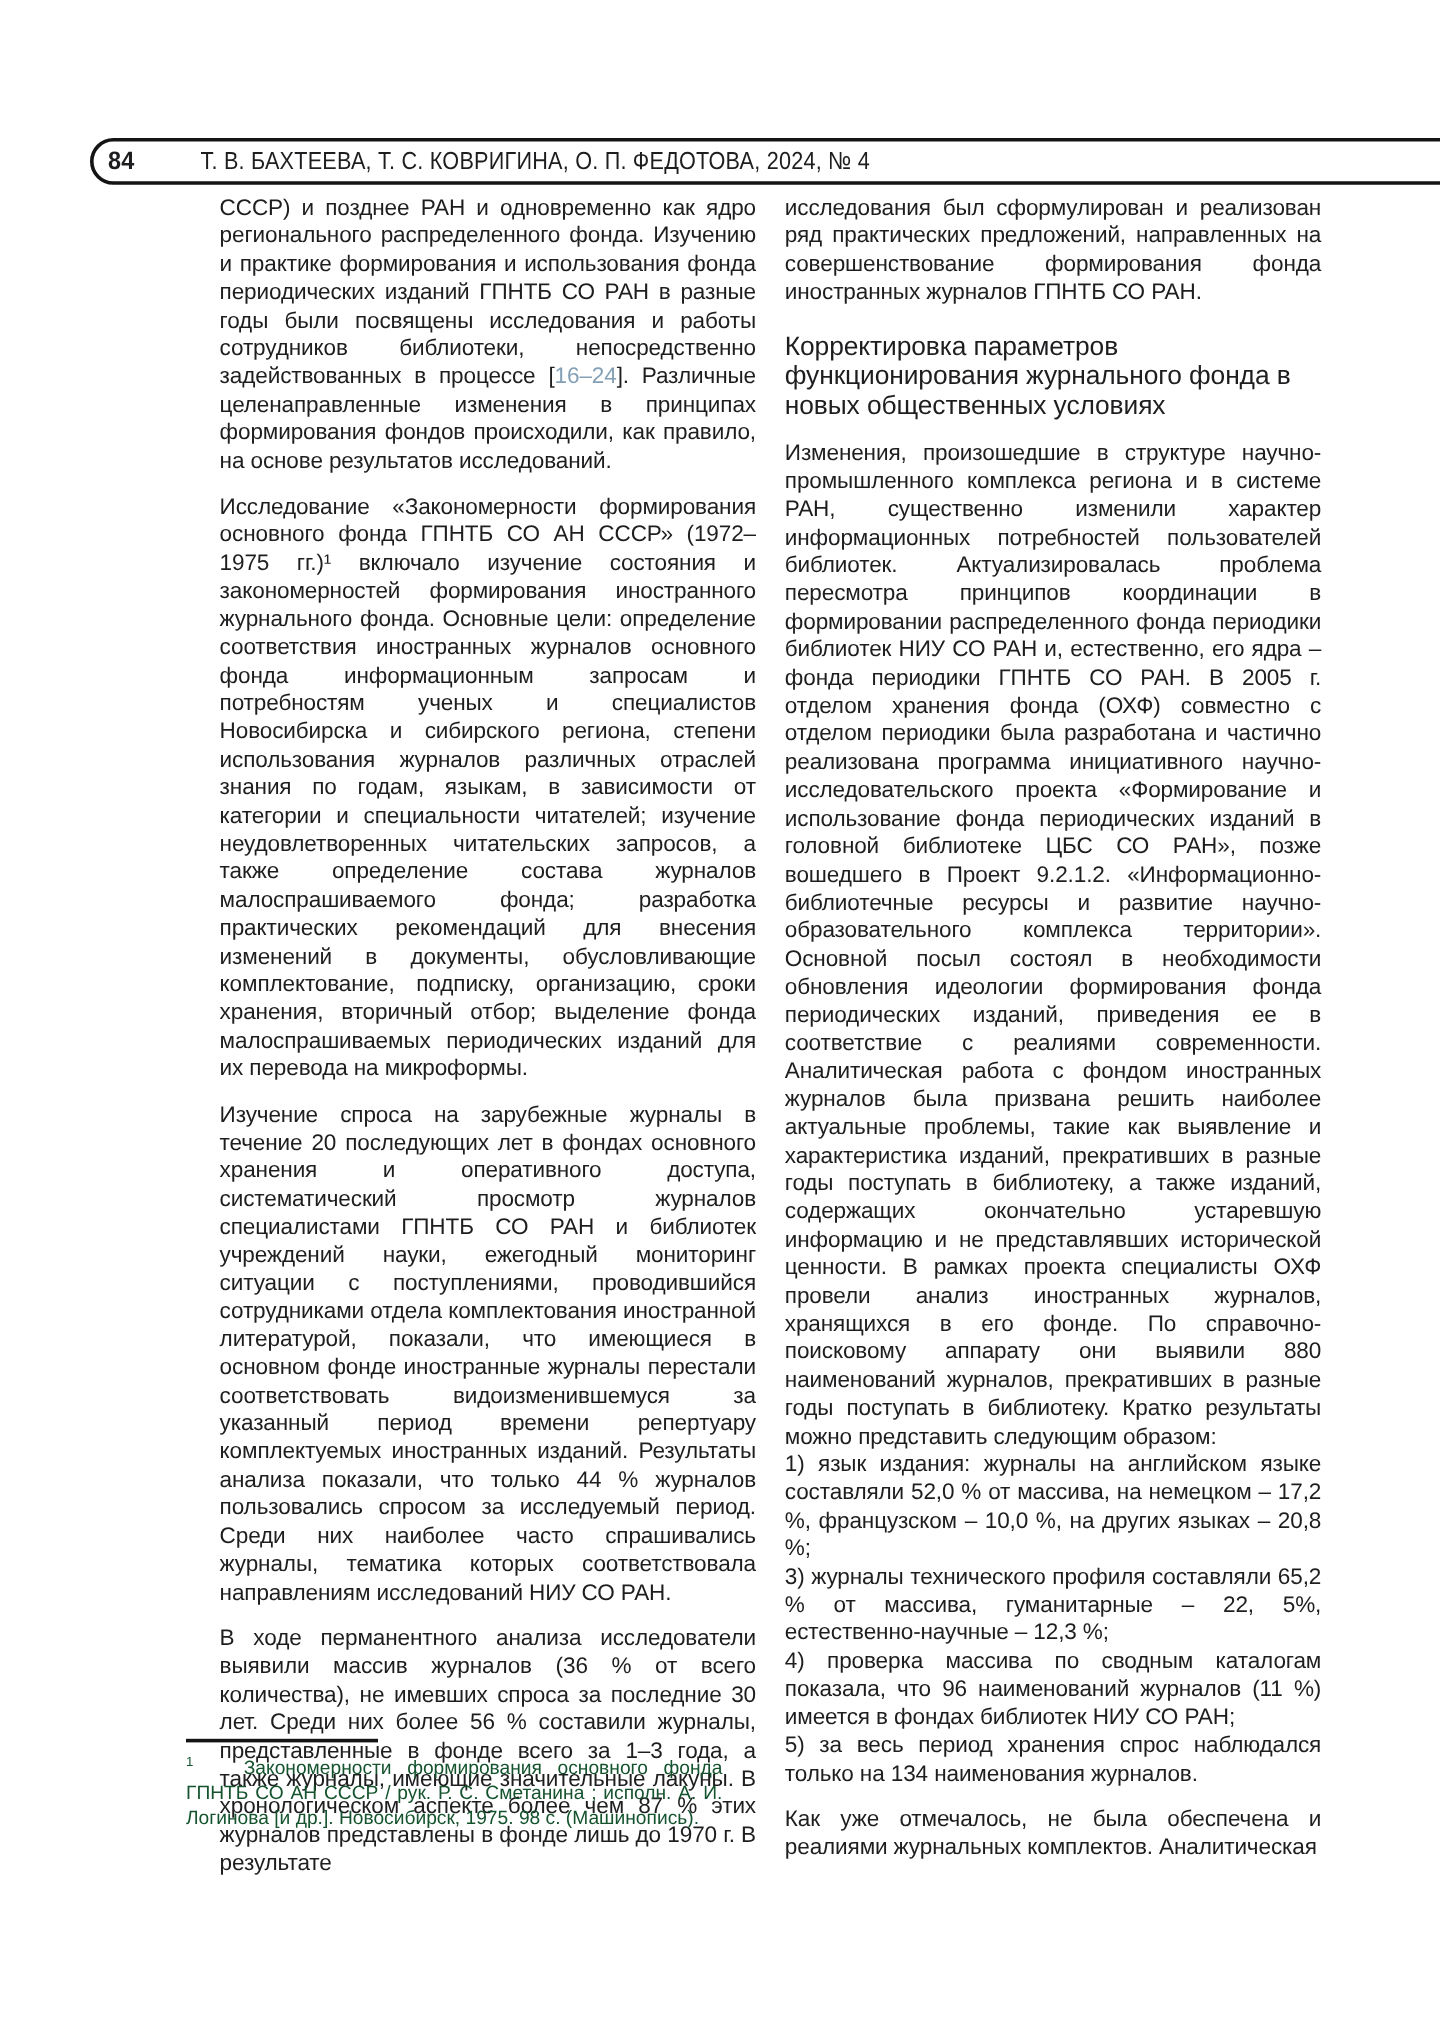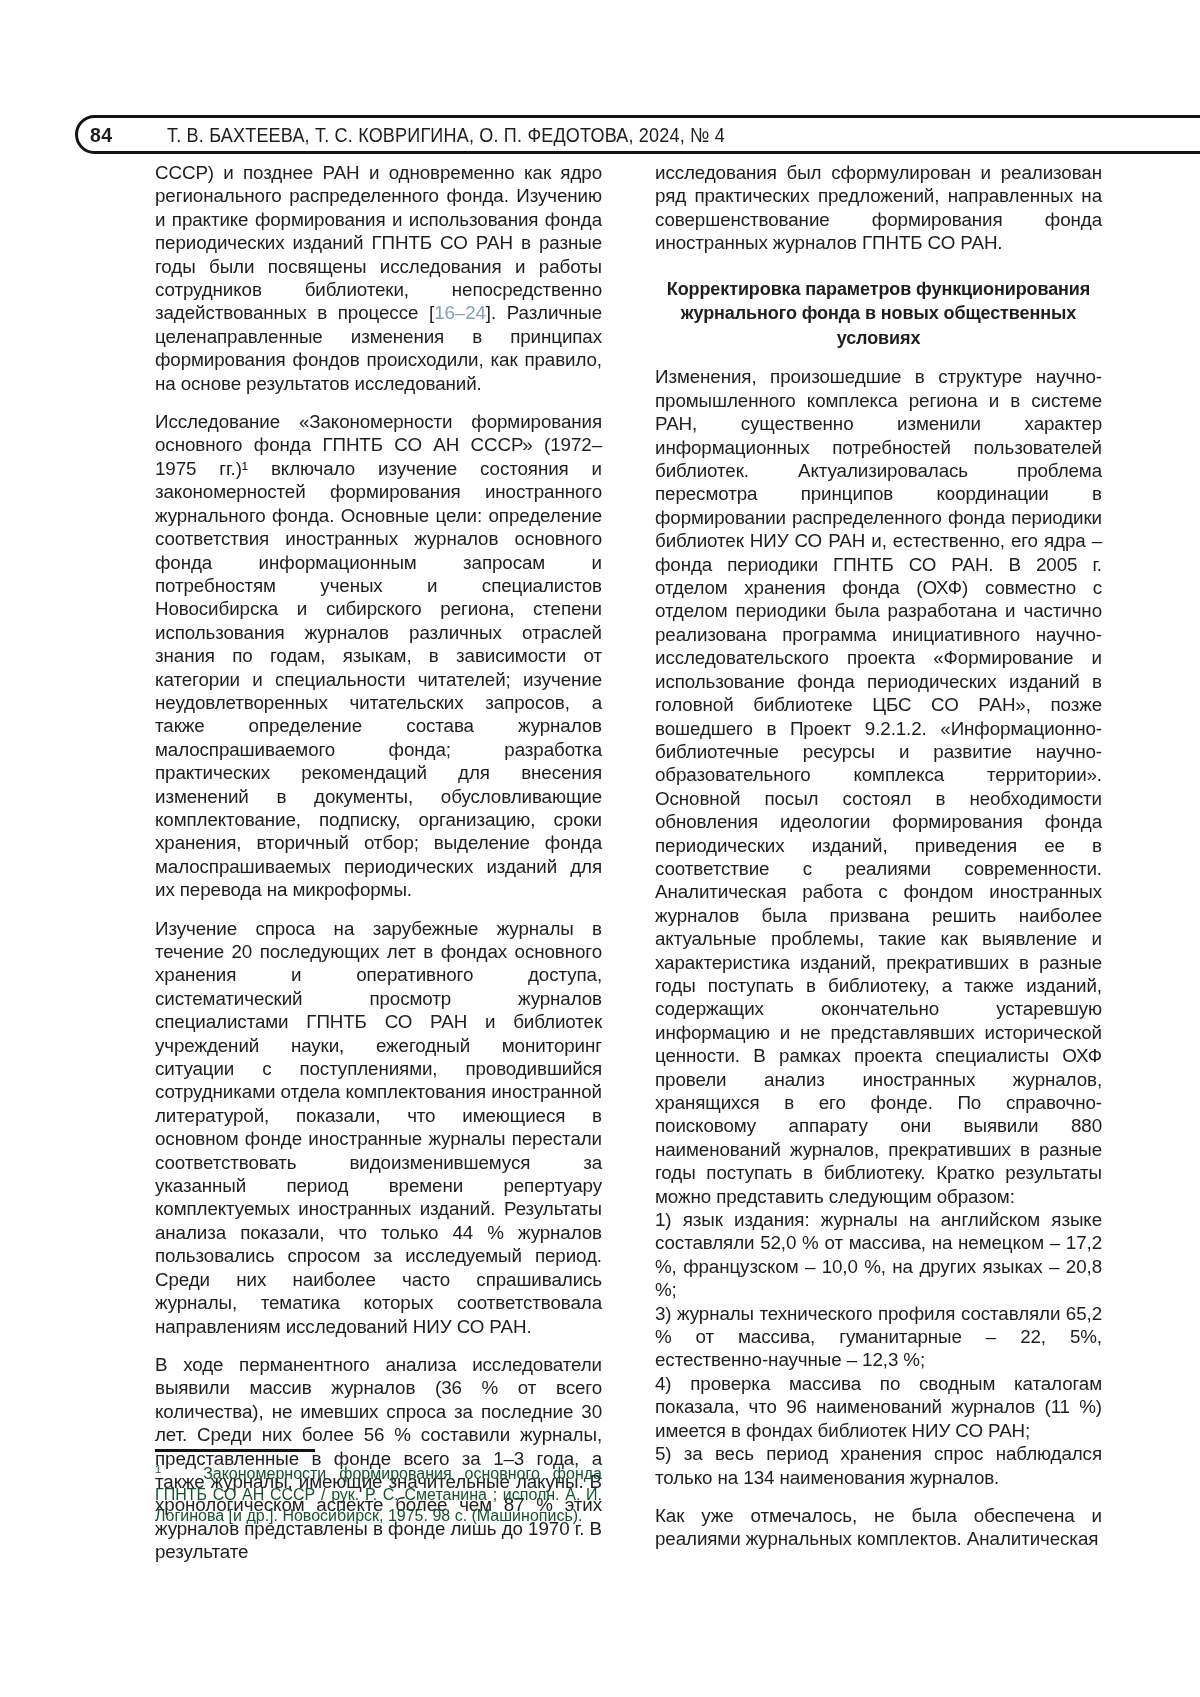--- a/index.html
+++ b/index.html
@@ -23,28 +23,29 @@
   .authors {
     margin-left:53px; font-size:20.5px; letter-spacing:0.2px; white-space:nowrap;
     transform:scaleX(0.88); transform-origin:left center;
   }
 
   
   .col {
     position:absolute; top:161px; width:447px;
     font-size:18.8px; line-height:23.4px; text-align:justify;
     letter-spacing:-0.1px;
+    margin-left:28px;
   }
   .col-left  { left:155px; }
-  .col-right { left:655px; }
+  .col-right { left:626px; }
   .para { margin:0; }
   .para + .para, .gap-before { margin-top:15px; }
   .section-heading {
-    font-weight:700; font-size:18px; line-height:24.6px;
-    margin-top:22px; margin-bottom:15px; text-align:center;
+    font-weight:400; font-size:22px; line-height:24.6px;
+    margin-top:22px; margin-bottom:15px; text-align:left;
   }
   .list-para { margin:0; }
   .ref-link { color:#84a0b6; text-decoration:none; cursor:pointer; }
 
   
   .footnote {
     position:absolute; left:155px; top:1449px; width:447px;
     font-size:16px; line-height:20.6px; text-align:justify; color:#14532d;
   }
   .footnote-rule { width:160px; border-top:3px solid #141414; margin-bottom:7px; }

